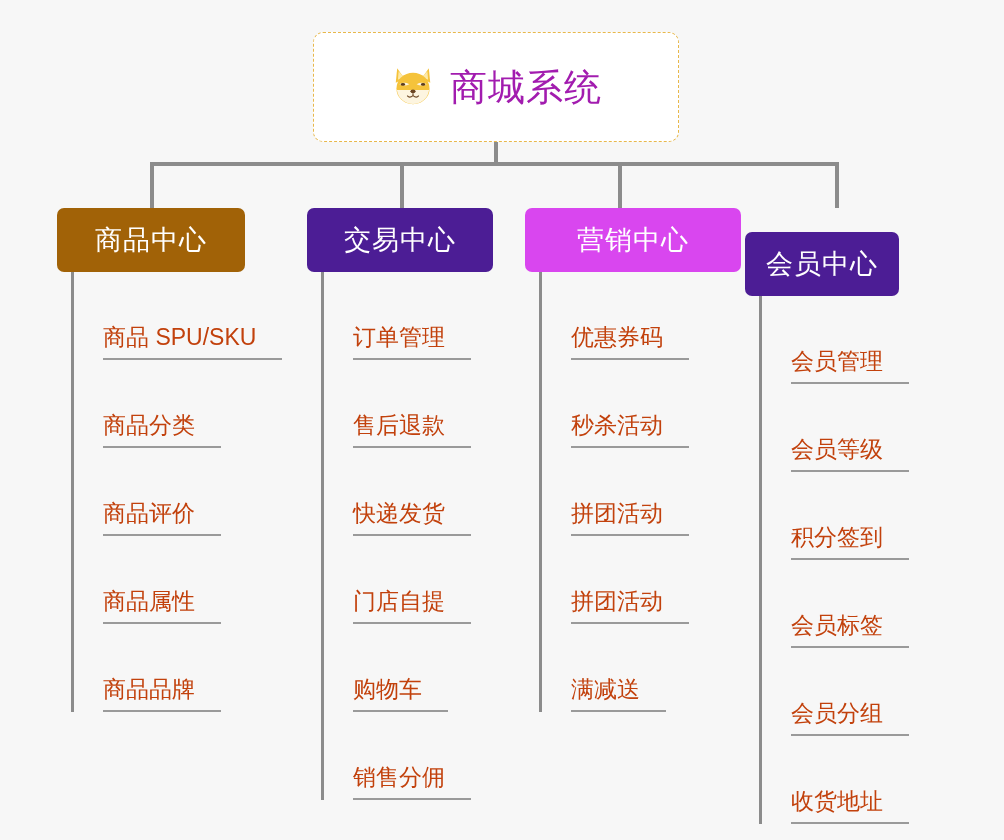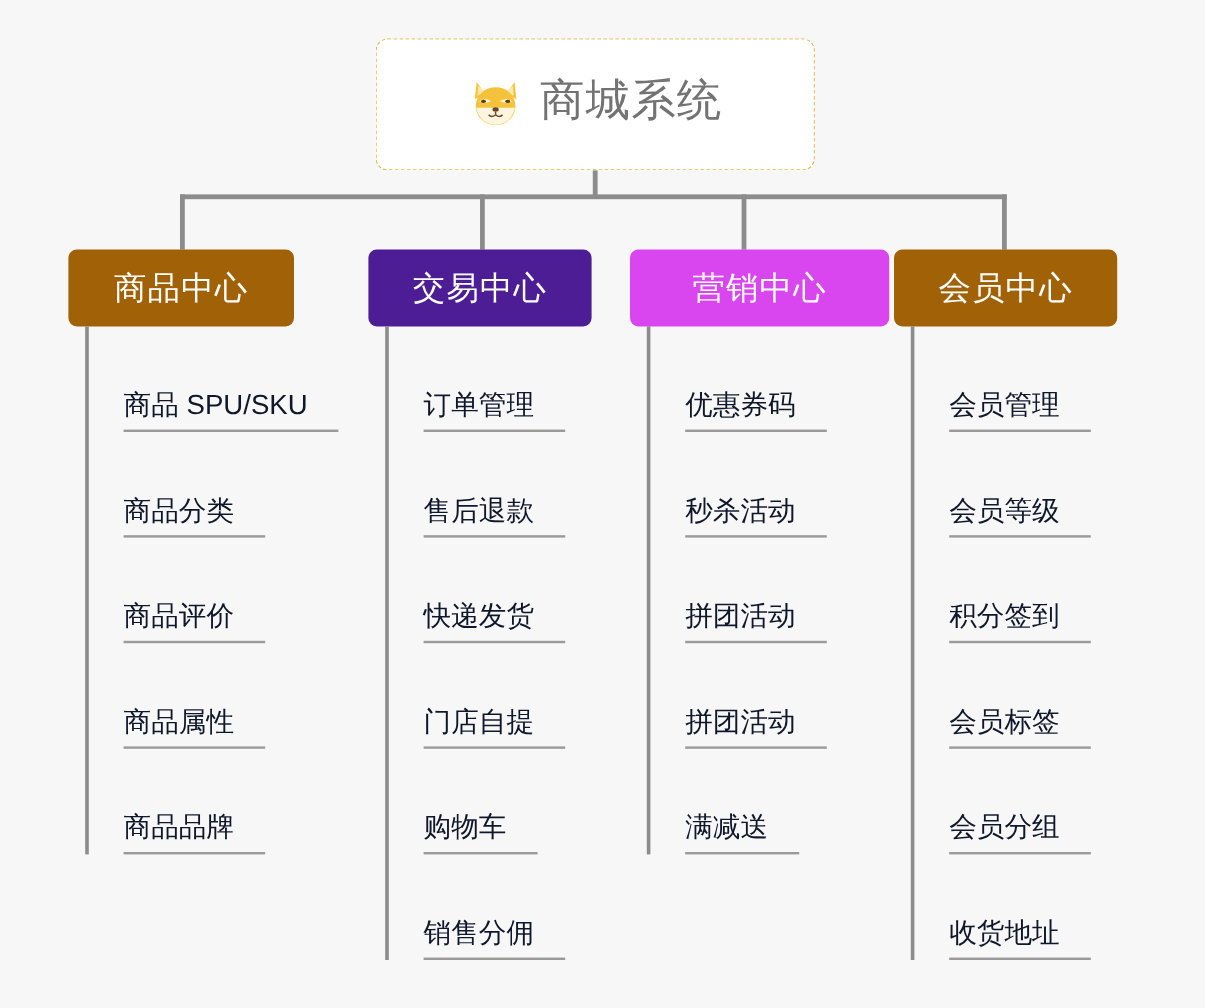--- a/index.html
+++ b/index.html
@@ -30,25 +30,24 @@
     border: 1px dashed #e8b84b;
     border-radius: 10px;
     box-sizing: border-box;
     display: flex;
     align-items: center;
     justify-content: center;
     gap: 14px;
   }
   .root-title {
     font-size: 37px;
-    color: #737373;
+    color: #a21caf;
     letter-spacing: 1px;
     line-height: 1;
     white-space: nowrap;
-    font-family: Liberation Mono, monospace;
   }
   .shiba-icon {
     width: 46px;
     height: 46px;
     flex: 0 0 auto;
     display: block;
   }
 
   
   .conn {
@@ -112,21 +111,21 @@
   .leaf {
     position: relative;
     height: 88px;
     box-sizing: border-box;
     display: flex;
     align-items: flex-end;
     padding-left: 32px;
   }
   .leaf-label {
     font-size: 23px;
-    color: #0f172a;
+    color: #c2410c;
     white-space: nowrap;
     line-height: 1;
     padding: 0 26px 9px 0;
     border-bottom: 2px solid #9a9a9a;
     display: inline-block;
   }
 </style>
 </head>
 <body>
 
@@ -228,21 +227,21 @@
       <div class="leaf">
           <span class="leaf-label">拼团活动</span>
         </div>
       <div class="leaf">
           <span class="leaf-label">满减送</span>
         </div>
     </div>
   </div>
 
   <div class="branch" style="left:745px;width:220px;">
-    <div class="branch-header" style="width:186px;background:#a16207;">
+    <div class="branch-header" style="width:154px;background:#4c1d95;margin-top:24px;">
       <span class="branch-header-label">会员中心</span>
     </div>
     <div class="branch-body">
       <div class="spine"></div>
       <div class="leaf">
           <span class="leaf-label">会员管理</span>
         </div>
       <div class="leaf">
           <span class="leaf-label">会员等级</span>
         </div>

